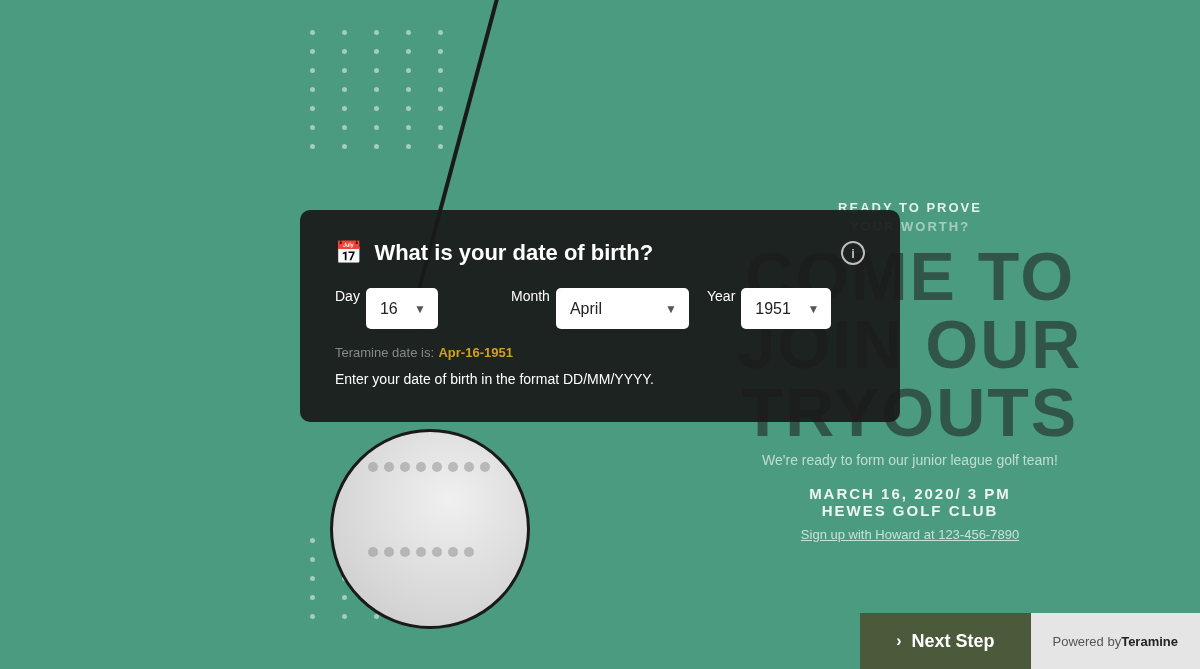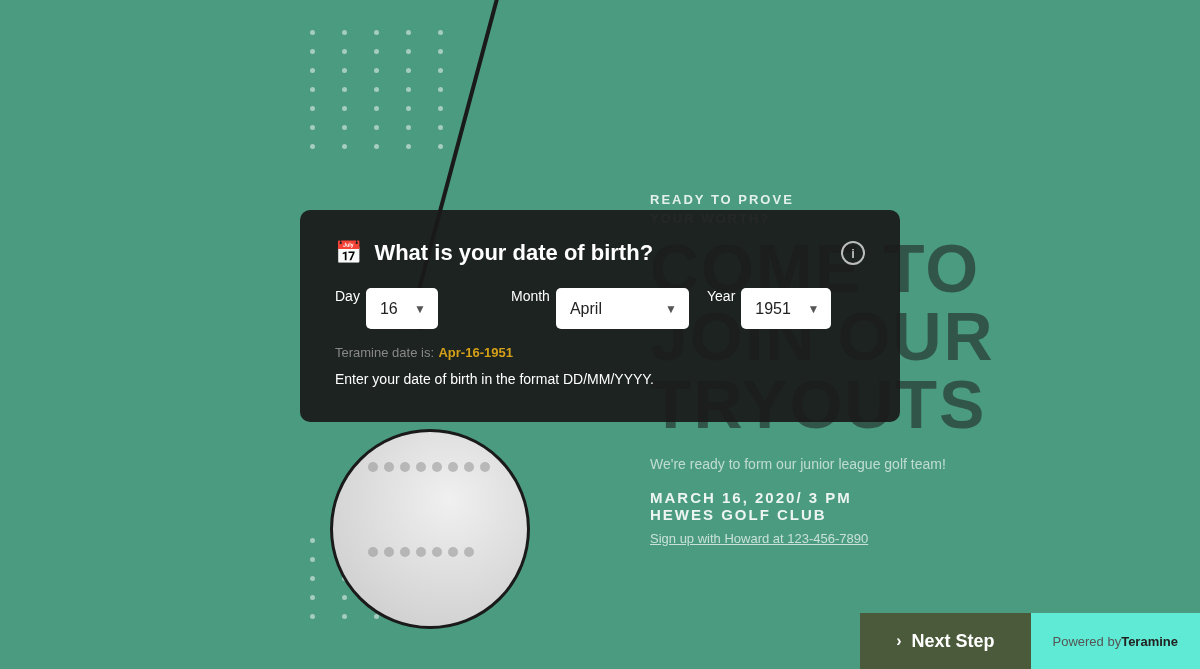--- a/index.html
+++ b/index.html
@@ -93,24 +93,25 @@
     .ball-dot {
       width: 10px;
       height: 10px;
       border-radius: 50%;
       background: rgba(140,140,140,0.5);
     }
 
     
     .bg-text-area {
       position: absolute;
-      top: 172px;
+      top: 180px;
       right: 0;
       width: 580px;
       padding: 20px 30px;
+      text-align: center;
     }
     .bg-text-ready {
       color: rgba(255,255,255,0.85);
       font-size: 13px;
       font-weight: bold;
       letter-spacing: 2px;
       margin-bottom: 4px;
     }
     .bg-text-your-worth {
       color: rgba(255,255,255,0.5);
@@ -123,21 +124,21 @@
       color: rgba(30,30,30,0.55);
       font-size: 68px;
       font-weight: 900;
       line-height: 1;
       letter-spacing: 2px;
       text-transform: uppercase;
     }
     .bg-text-medium {
       color: rgba(255,255,255,0.65);
       font-size: 14px;
-      margin-top: 16px;
+      margin-top: 4px;
       line-height: 1.5;
     }
     .bg-text-date {
       color: rgba(255,255,255,0.9);
       font-size: 15px;
       font-weight: bold;
       letter-spacing: 2px;
       text-transform: uppercase;
       margin-top: 14px;
     }
@@ -297,21 +298,21 @@
       gap: 10px;
       height: 56px;
       border-radius: 0;
     }
 
     .next-step-arrow {
       font-size: 16px;
     }
 
     .powered-by {
-      background: #5eead4;
+      background: #e5e5e5;
       display: flex;
       align-items: center;
       padding: 0 22px;
       font-size: 13px;
       color: #555;
       height: 56px;
     }
 
     .powered-by-bold {
       font-weight: 800;

